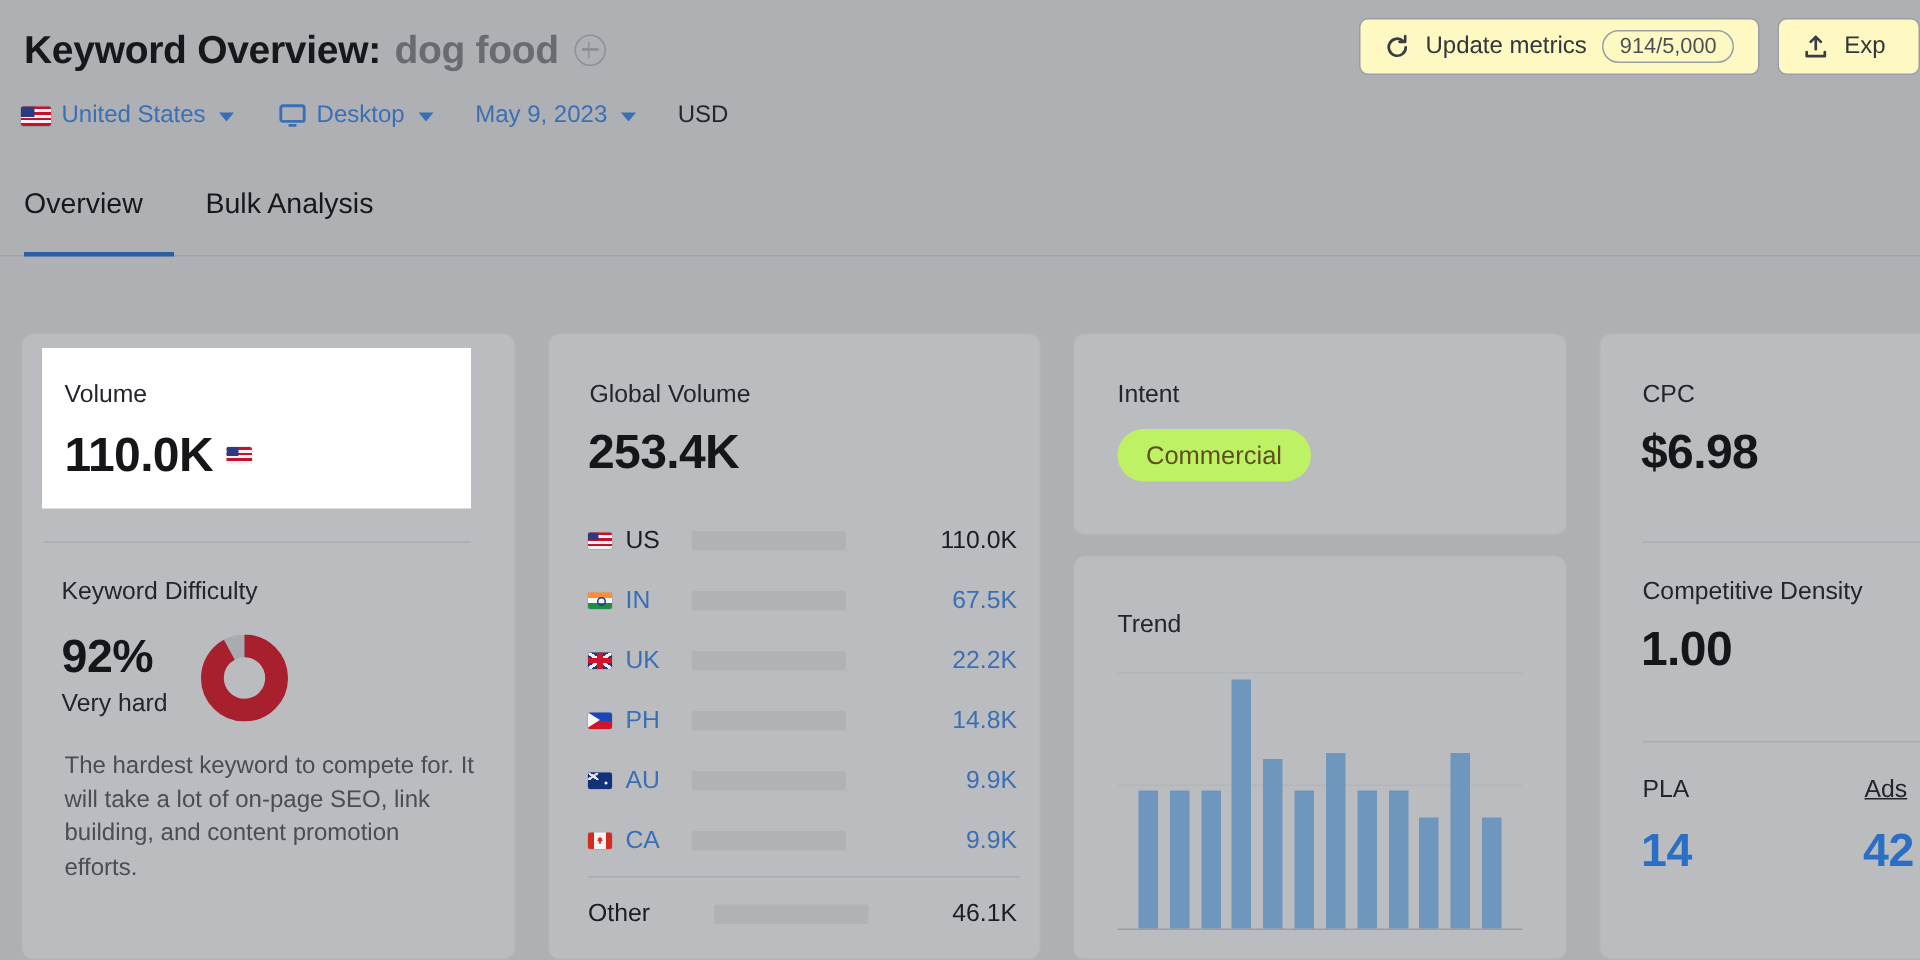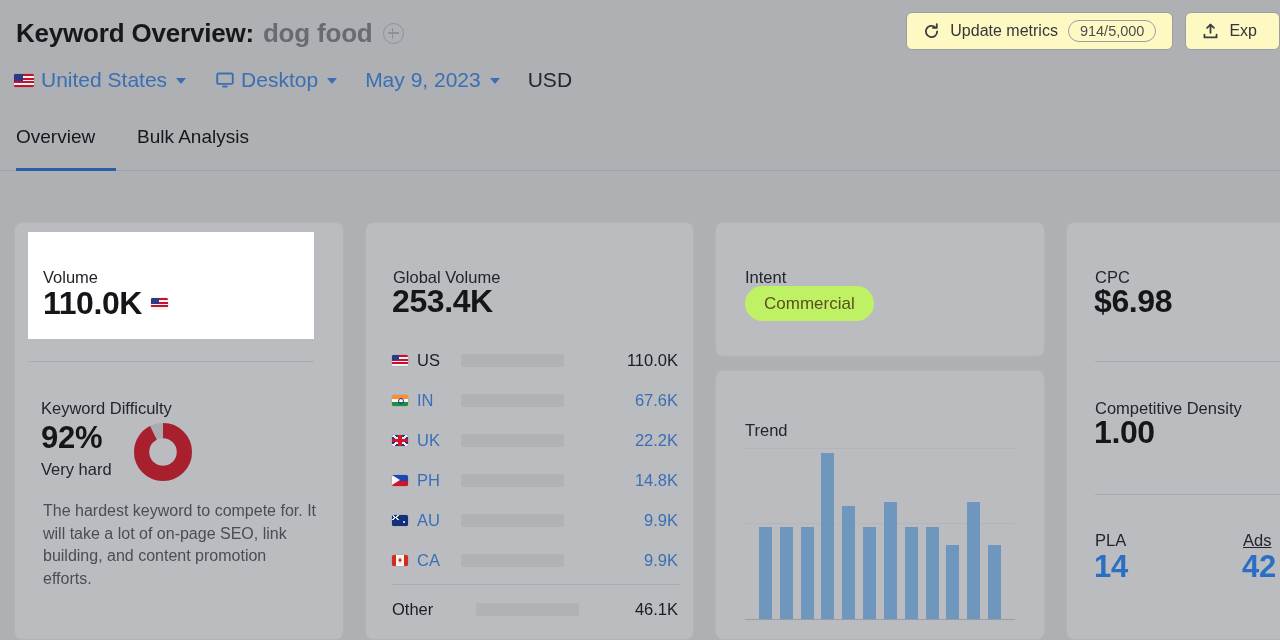--- a/index.html
+++ b/index.html
@@ -17,21 +17,21 @@
   .title-row { position: absolute; left: 16px; top: 18px; display: flex; align-items: center; gap: 9px; }
   .title-main { font-size: 26px; font-weight: 700; color: #16181c; letter-spacing: -0.2px; }
   .title-kw { font-size: 26px; font-weight: 700; color: #686b72; letter-spacing: -0.2px; }
   .plus-icon { width: 21px; height: 21px; border-radius: 50%; border: 1.6px solid #8d9096;
                position: relative; display: inline-block; margin-left: 1px; }
   .plus-icon:before, .plus-icon:after { content:""; position:absolute; background:#8d9096; }
   .plus-icon:before { left: 4px; right: 4px; top: 8.3px; height: 1.7px; }
   .plus-icon:after  { top: 4px; bottom: 4px; left: 8.3px; width: 1.7px; }
 
   .meta-row { position: absolute; left: 14px; top: 68px; display: flex; align-items: center; gap: 0; }
-  .meta-item { display: flex; align-items: center; gap: 7px; font-size: 21px; color: #3a6fb5; white-space: nowrap; }
+  .meta-item { display: flex; align-items: center; gap: 7px; font-size: 16px; color: #3a6fb5; white-space: nowrap; }
   .meta-item.plain { color: #24262b; }
   .mi-gap1 { margin-right: 30px; }
   .mi-gap2 { margin-right: 28px; }
   .mi-gap3 { margin-right: 28px; }
   .caret { width: 0; height: 0; border-left: 5.5px solid transparent; border-right: 5.5px solid transparent;
            border-top: 6px solid #3a6fb5; margin-left: 2px; margin-top: 2px; }
 
   .flag { display: inline-block; width: 20px; height: 13px; border-radius: 1.5px; overflow: hidden;
           position: relative; flex: 0 0 auto; box-shadow: 0 0 0 0.5px rgba(0,0,0,.10); }
   .flag-sm { width: 17px; height: 11.5px; }
@@ -90,21 +90,21 @@
   
   .cards { position: absolute; left: 0; top: 222px; width: 1280px; height: 420px; }
   .card { position: absolute; background: #bbbcc0; border: 1px solid #b1b3b7; border-radius: 8px; }
 
   .card-vol  { left: 14px;   top: 0; width: 330px; height: 418px; }
   .card-glob { left: 365px;  top: 0; width: 329px; height: 418px; }
   .card-int  { left: 715px;  top: 0; width: 330px; height: 135px; }
   .card-trend{ left: 715px;  top: 148px; width: 330px; height: 270px; }
   .card-cpc  { left: 1066px; top: 0; width: 248px; height: 418px; }
 
-  .lbl { font-size: 16.5px; color: #22252a; margin-top: 14px; }
+  .lbl { font-size: 16.5px; color: #22252a; }
   .val-lg { font-size: 31px; font-weight: 700; color: #14161a; letter-spacing: -0.4px; line-height: 1.08; }
 
   
   .vol-highlight { position: absolute; left: 28px; top: 232px; width: 286px; height: 107px; background: #ffffff; }
   .vol-label { position: absolute; left: 43px; top: 254px; }
   .vol-value { position: absolute; left: 43px; top: 286px; display: flex; align-items: center; gap: 9px; }
   .vol-value .val-lg { font-size: 32px; }
 
   .divider { position: absolute; height: 1px; background: #a9abb0; }
 
@@ -263,21 +263,21 @@
       <div class="gv-row">
         <span class="flag flag-xs f-us"></span>
         <span class="gv-cc dark">US</span>
         <span class="gv-bar"><span class="gv-fill dark" style="width:43%"></span></span>
         <span class="gv-num dark">110.0K</span>
       </div>
       <div class="gv-row">
         <span class="flag flag-xs f-in"></span>
         <span class="gv-cc">IN</span>
         <span class="gv-bar"><span class="gv-fill" style="width:16%"></span></span>
-        <span class="gv-num">67.6K</span>
+        <span class="gv-num">67.5K</span>
       </div>
       <div class="gv-row">
         <span class="flag flag-xs f-uk"></span>
         <span class="gv-cc">UK</span>
         <span class="gv-bar"><span class="gv-fill" style="width:9%"></span></span>
         <span class="gv-num">22.2K</span>
       </div>
       <div class="gv-row">
         <span class="flag flag-xs f-ph"></span>
         <span class="gv-cc">PH</span>

